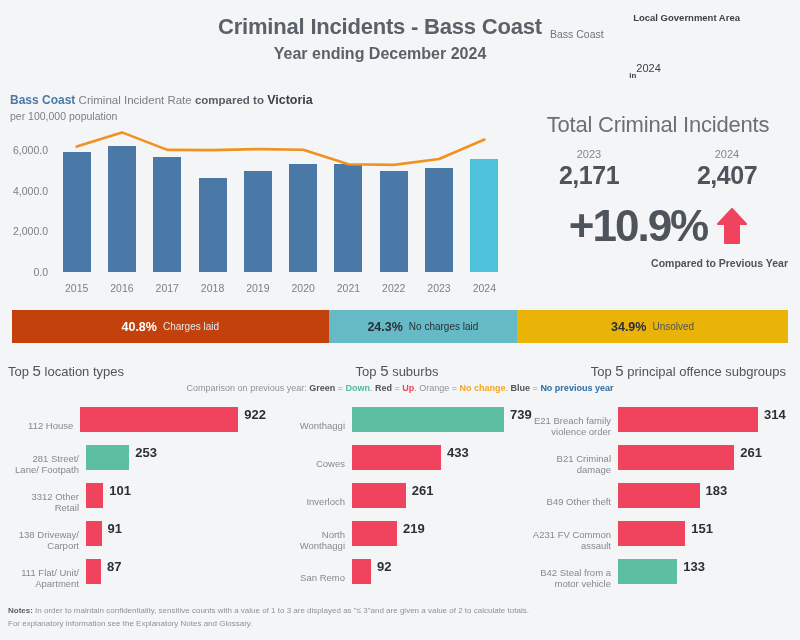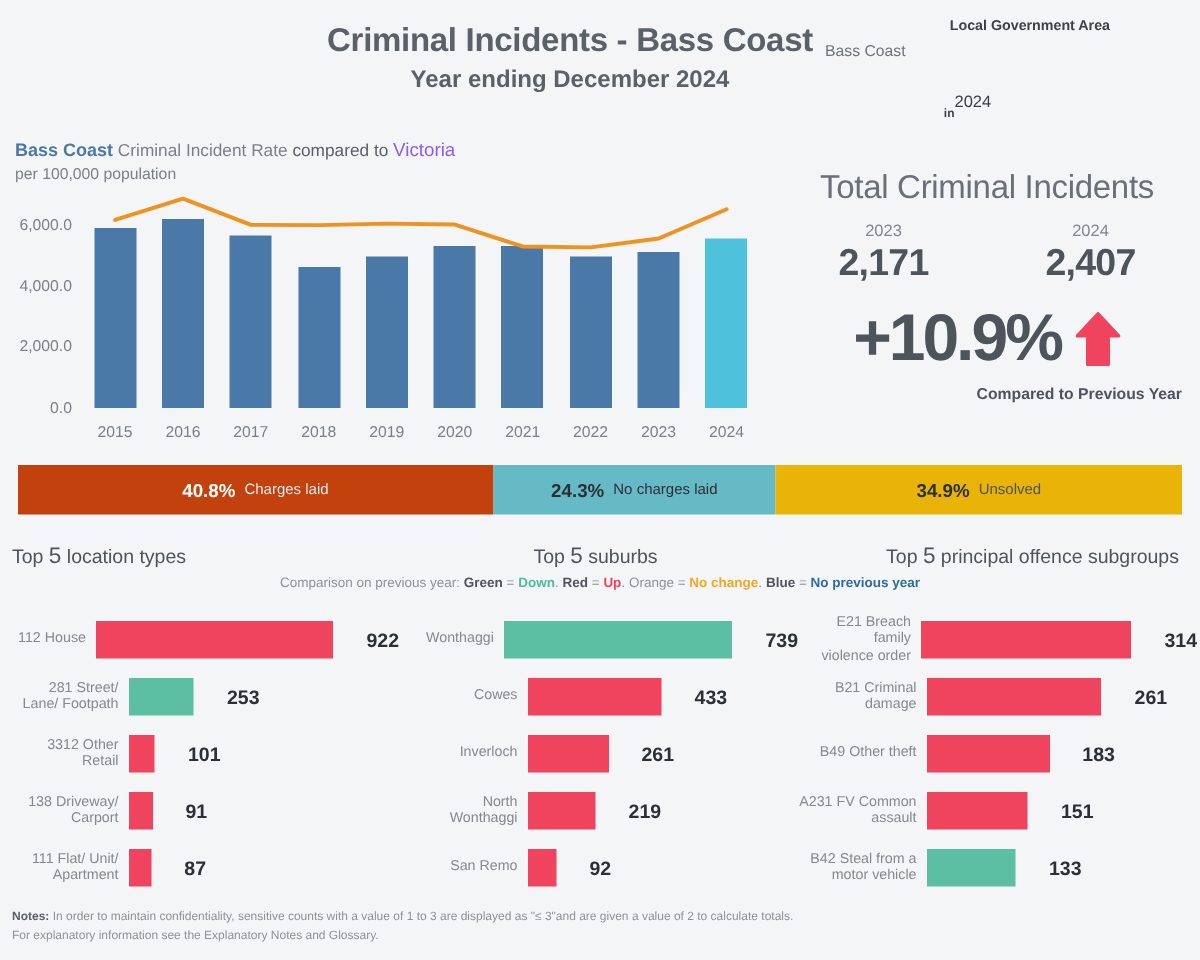--- a/index.html
+++ b/index.html
@@ -21,22 +21,22 @@
   .lga-label { font-size: 9.5px; font-weight: bold; color: #3c4147; }
   .lga-value { font-size: 10.5px; color: #6e747b; margin-top: 5px; margin-right: 47px; text-align: left; }
   .in-year { position: absolute; right: 4px; top: 62px; width: 190px; text-align: center; color: #3c4147; }
   .in-year .in-word { font-size: 8px; font-weight: bold; vertical-align: bottom; }
   .in-year .yr { font-size: 11px; vertical-align: top; }
 
   
   .rate-head { position: absolute; left: 10px; top: 93px; font-size: 11.5px; }
   .rate-head .bc { color: #4a79a8; font-weight: bold; font-size: 12px; }
   .rate-head .mid { color: #7a8088; }
-  .rate-head .cmp { color: #5a6069; font-weight: normal; }
-  .rate-head .vic { color: #8b5cf6; font-weight: normal; font-size: 12.5px; }
+  .rate-head .cmp { color: #5a6069; font-weight: bold; }
+  .rate-head .vic { color: #404040; font-weight: bold; font-size: 12.5px; }
   .rate-sub { position: absolute; left: 10px; top: 110px; font-size: 10.5px; color: #7a8088; }
 
   
   .chart { position: absolute; left: 0px; top: 130px; width: 515px; height: 165px; }
   .ylabels { position: absolute; left: 0; top: 0; width: 52px; height: 148px; }
   .ylabels div { position: absolute; right: 4px; font-size: 10.5px; color: #7a8088; transform: translateY(-50%); }
   .plot { position: absolute; left: 54px; top: 0; right: 8px; height: 148px; }
   .bars { position: absolute; left: 0; right: 0; bottom: 6px; top: 0; display: flex; align-items: flex-end; }
   .bcol { flex: 1; display: flex; justify-content: center; align-items: flex-end; height: 100%; }
   .bar { width: 62%; background: #4a79a8; }
@@ -81,21 +81,21 @@
   .lg-green { color: #4dbd9c; font-weight: bold; }
   .lg-red { color: #f0445e; font-weight: bold; }
   .lg-orange { color: #f5a623; font-weight: bold; }
   .lg-blue { color: #2b6ca3; font-weight: bold; }
 
   
   .panels { position: absolute; left: 0; top: 403px; width: 800px; height: 192px; display: flex; }
   .panel { width: 266px; padding-top: 4px; }
   .row { display: flex; align-items: center; height: 38px; }
   .rlabel { width: 86px; text-align: right; font-size: 9.5px; color: #85898f; line-height: 11.5px; padding-right: 7px; }
-  .rbarwrap { flex: 1; display: flex; align-items: center; height: 100%; gap: 16px; }
+  .rbarwrap { flex: 1; display: flex; align-items: flex-start; height: 100%; }
   .rbar { height: 25px; background: #f0445e; }
   .rbar.down { background: #5cbfa1; }
   .rval { font-size: 13px; font-weight: bold; color: #2a3036; margin-left: 6px; white-space: nowrap; }
 
   
   .notes { position: absolute; left: 8px; top: 604px; width: 680px; font-size: 8px; color: #8d9298; line-height: 13px; }
   .notes b { color: #5a6069; }
 </style>
 </head>
 <body>

